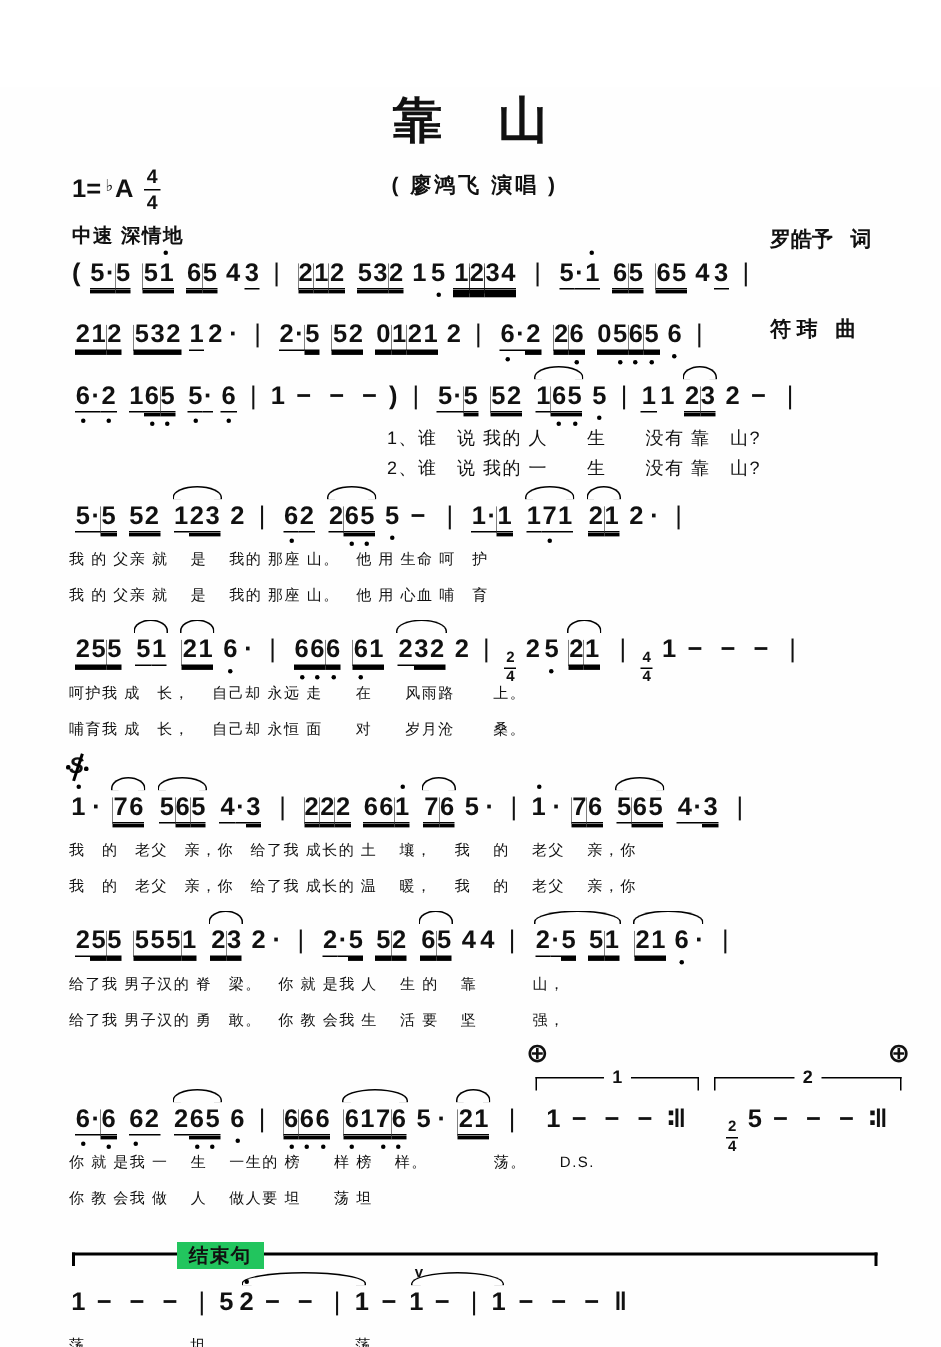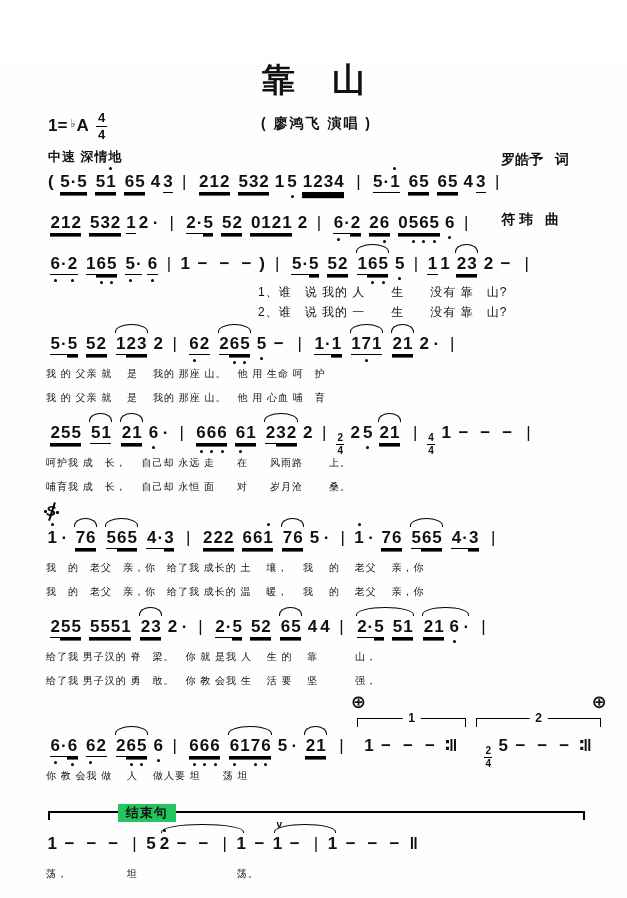--- a/index.html
+++ b/index.html
@@ -13,21 +13,21 @@
   .meta-left{position:absolute;left:0;top:0;}
   .keyline{font-size:17px;font-weight:bold;display:flex;align-items:center;}
   .keyline sup{font-size:11px;vertical-align:super;margin:-6px 1px 0 3px;}
   .frac{display:inline-flex;flex-direction:column;align-items:center;font-size:13px;
         font-weight:bold;line-height:1.05;margin-left:7px;}
   .frac b:first-child{border-bottom:1.3px solid #000;padding:0 2px 1px;}
   .frac b:last-child{padding:1px 2px 0;}
   .tempo{font-size:13px;font-weight:bold;margin-top:7px;letter-spacing:1px;}
   .performer{position:absolute;left:0;right:0;top:4px;text-align:center;
              font-size:14px;font-weight:bold;letter-spacing:2px;}
-  .meta-right{position:absolute;right:16px;top:-2px;font-size:14px;font-weight:bold;
+  .meta-right{position:absolute;right:4px;top:-2px;font-size:14px;font-weight:bold;
               line-height:20px;text-align:left;white-space:pre;}
   
   #score{margin:10px 40px 0 46px;}
   .system{position:relative;}
   .notes{position:relative;font-size:17px;font-weight:bold;line-height:1;
          display:flex;align-items:baseline;height:24px;}
   .n{position:relative;display:inline-block;padding:0 0.5px 2px;margin:0 1px;}
   .sym{margin:0 3px;}
   .sym.bar{margin:0 8px;font-weight:normal;}
   .sym.fin{margin:0 4px;font-weight:bold;}
@@ -598,20 +598,21 @@
               <b>2</b>
               <b>4</b>
             </span>
             <span class="n">5</span>
             <span class="sym dash">−</span>
             <span class="sym dash">−</span>
             <span class="sym dash">−</span>
             <span class="sym rep">∶‖</span>
           </span>
         </div>
+        <div class="lyr">你 就 是我 一　 生　 一生的 榜　　样 榜　 样。　　　　荡。　　D.S.</div>
         <div class="lyr">你 教 会我 做　 人　 做人要 坦　　荡 坦</div>
       </div>
       <div class="system">
         <div class="endbar">
           <span class="ebl">结束句</span>
         </div>
         <div class="notes">
           <span class="n">1</span>
           <span class="sym dash">−</span>
           <span class="sym dash">−</span>

